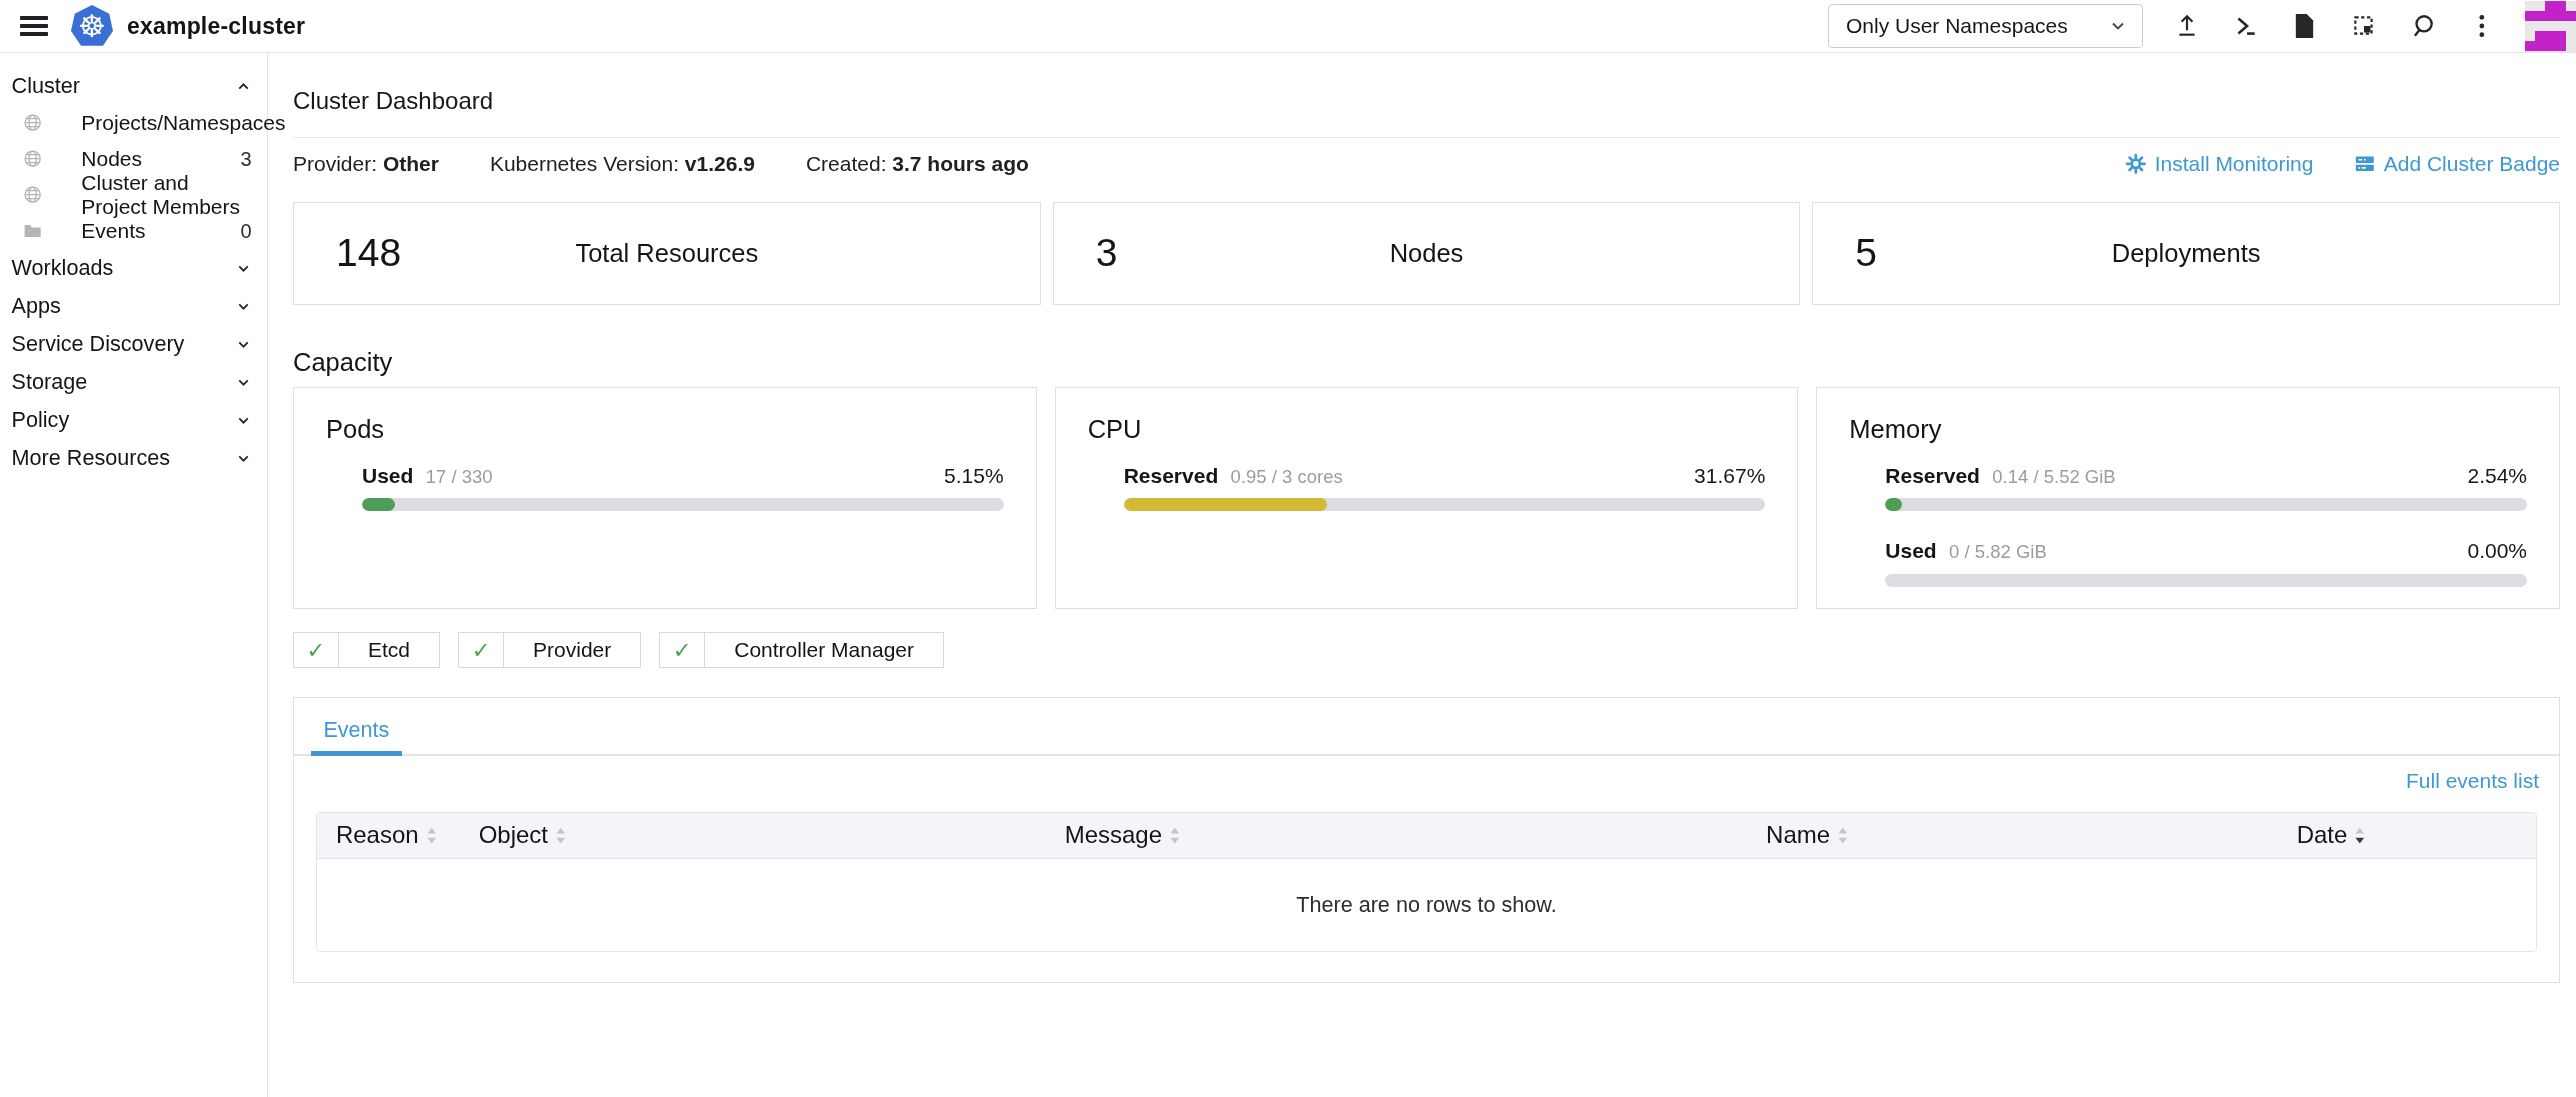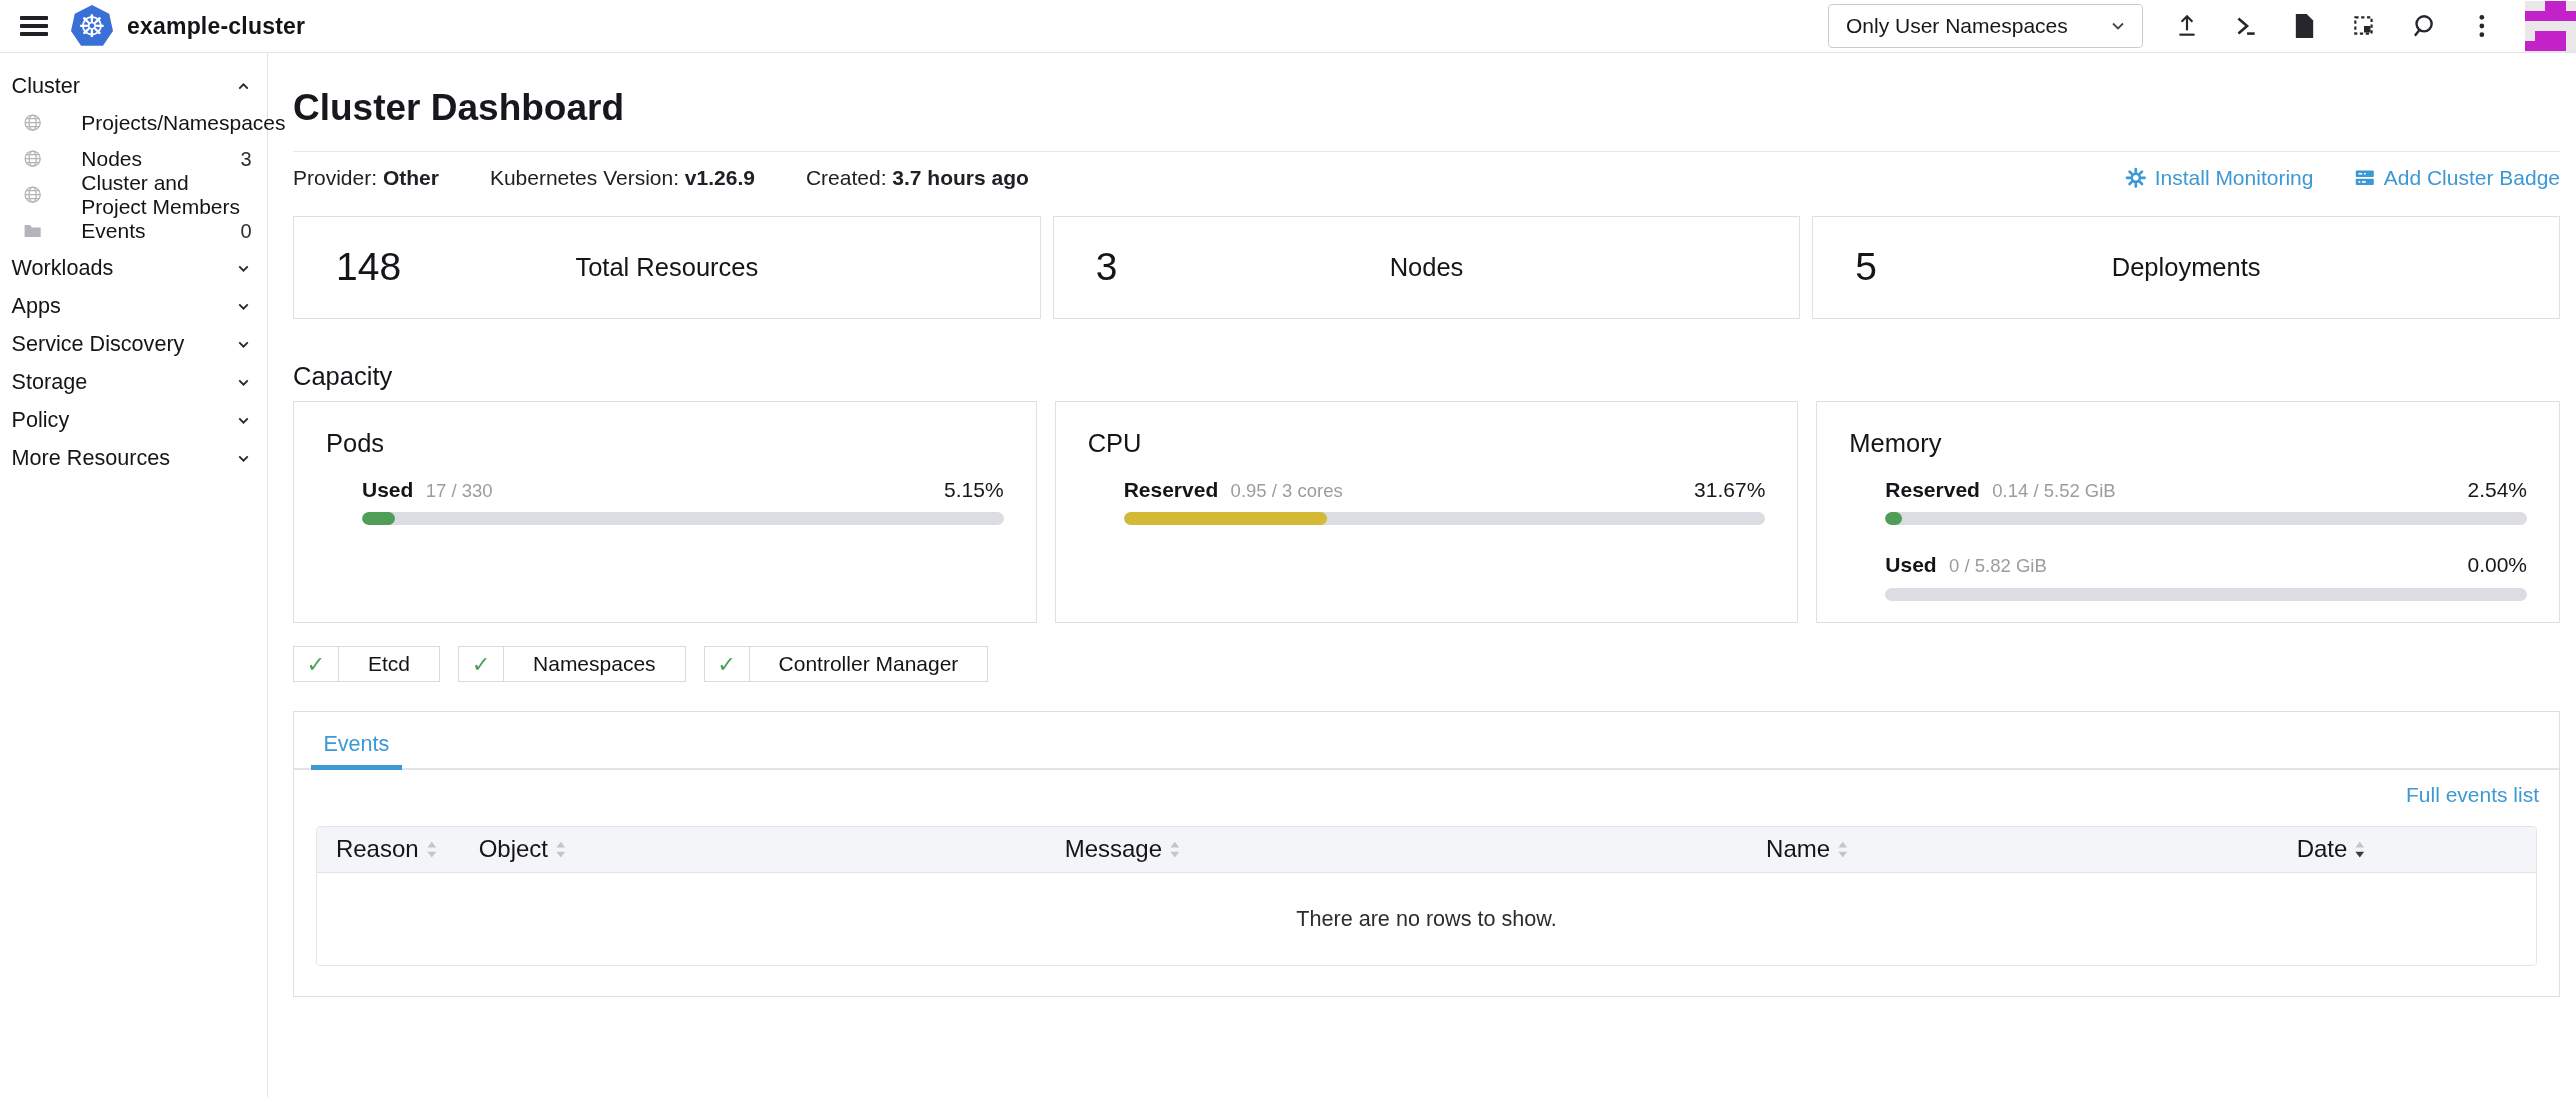--- a/index.html
+++ b/index.html
@@ -27,21 +27,21 @@
   .main { flex:1; padding:20px 16px 0 25px; overflow:hidden; }
 
   
   .nav-group { height:38px; display:flex; align-items:center; padding:0 15.5px 0 11.6px; font-size:21.6px; cursor:pointer; }
   .nav-group .chev { margin-left:auto; }
   .nav-item { height:36px; display:flex; align-items:center; padding:0 15.5px 0 23px; font-size:21px; cursor:pointer;gap:32px; }
   .nav-item .nicon { margin-right:7px; display:flex; color:#b4b5ba; }
   .nav-item .count { margin-left:auto; font-size:20px; color:#2c2d32; }
 
   
-  .page-title { margin-top:14px; font-size:37px; font-weight:700; color:#17181d; }
+  .page-title { margin-top:14px; font-size:24px; font-weight:400; color:#17181d; }
   .banner { margin-top:15.5px; height:45px; background:var(--bannerBg,#dceaf5); border-left:6.2px solid var(--accent,#3d98d3); display:flex; align-items:center; padding:0 20px; font-size:20px; color:#1c1d22; }
   .banner-x { margin-left:auto; font-size:26px; color:#45464d; cursor:pointer; line-height:1; }
   .divider { border:none; border-top:0.8px solid #e8e8ea; margin-top:21.6px; }
   .meta-row { margin-top:14px; display:flex; align-items:center; font-size:21px; }
   .meta-item { margin-right:51px; color:#202126; }
   .meta-item b { font-weight:700; }
   .actions { margin-left:auto; display:flex; align-items:center; gap:41px; }
   .action-link { display:flex; align-items:center; gap:7.7px; color:var(--accent,#3d98d3); font-size:21px; cursor:pointer; text-decoration:none; }
 
   .stats { margin-top:26px; display:grid; grid-template-columns:repeat(3,1fr); gap:12px; }
@@ -365,21 +365,21 @@
       </div>
     </div>
 
     <div class="components">
       <div class="component-badge">
         <span class="component-check">✓</span>
         <span class="component-label">Etcd</span>
       </div>
       <div class="component-badge">
         <span class="component-check">✓</span>
-        <span class="component-label">Namespaces</span>
+        <span class="component-label">Provider</span>
       </div>
       <div class="component-badge">
         <span class="component-check">✓</span>
         <span class="component-label">Controller Manager</span>
       </div>
     </div>
 
     <section class="events-card">
       <div class="tabbar">
         <div class="tab active"><span>Events</span></div>

